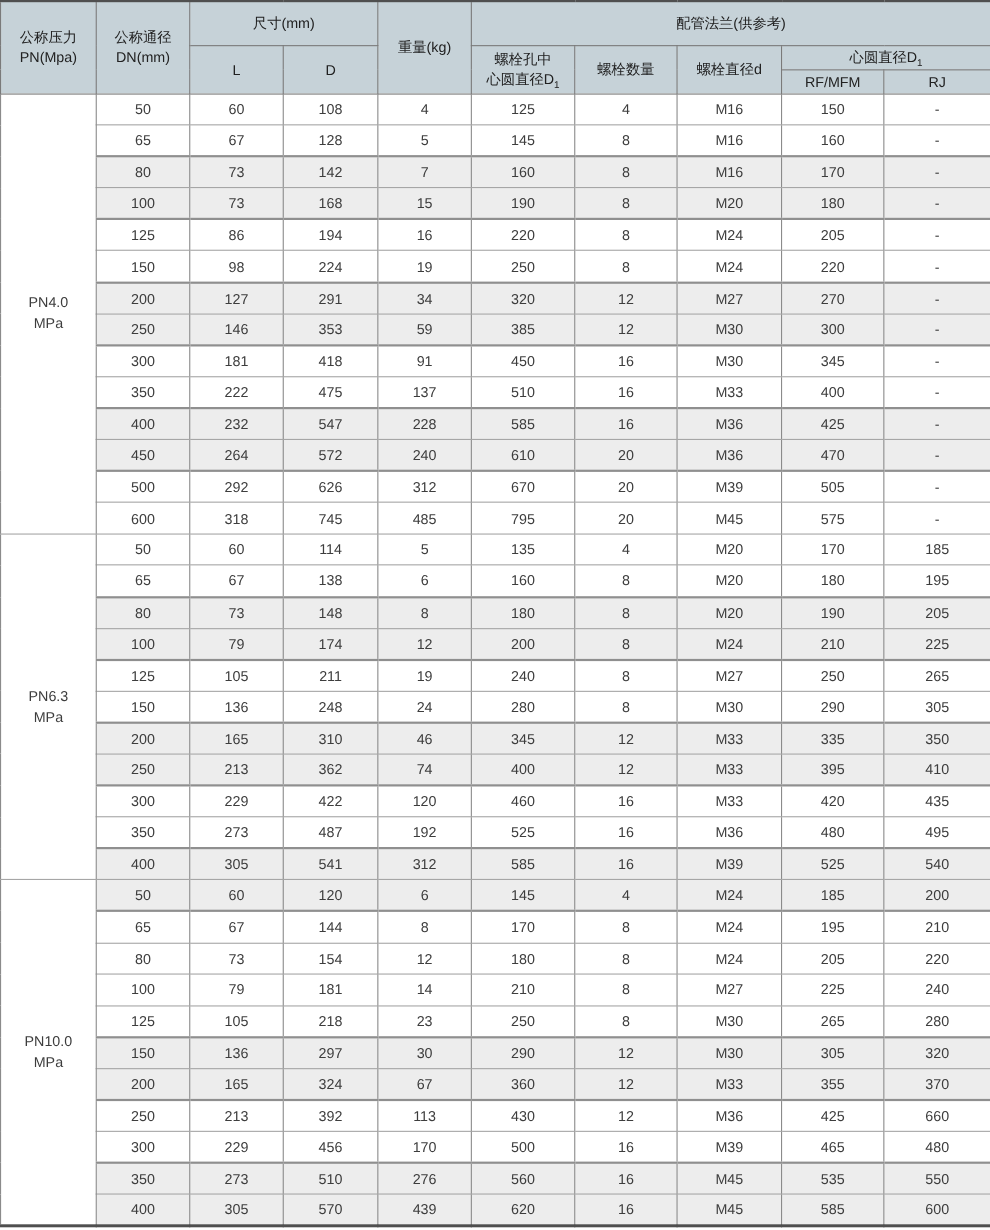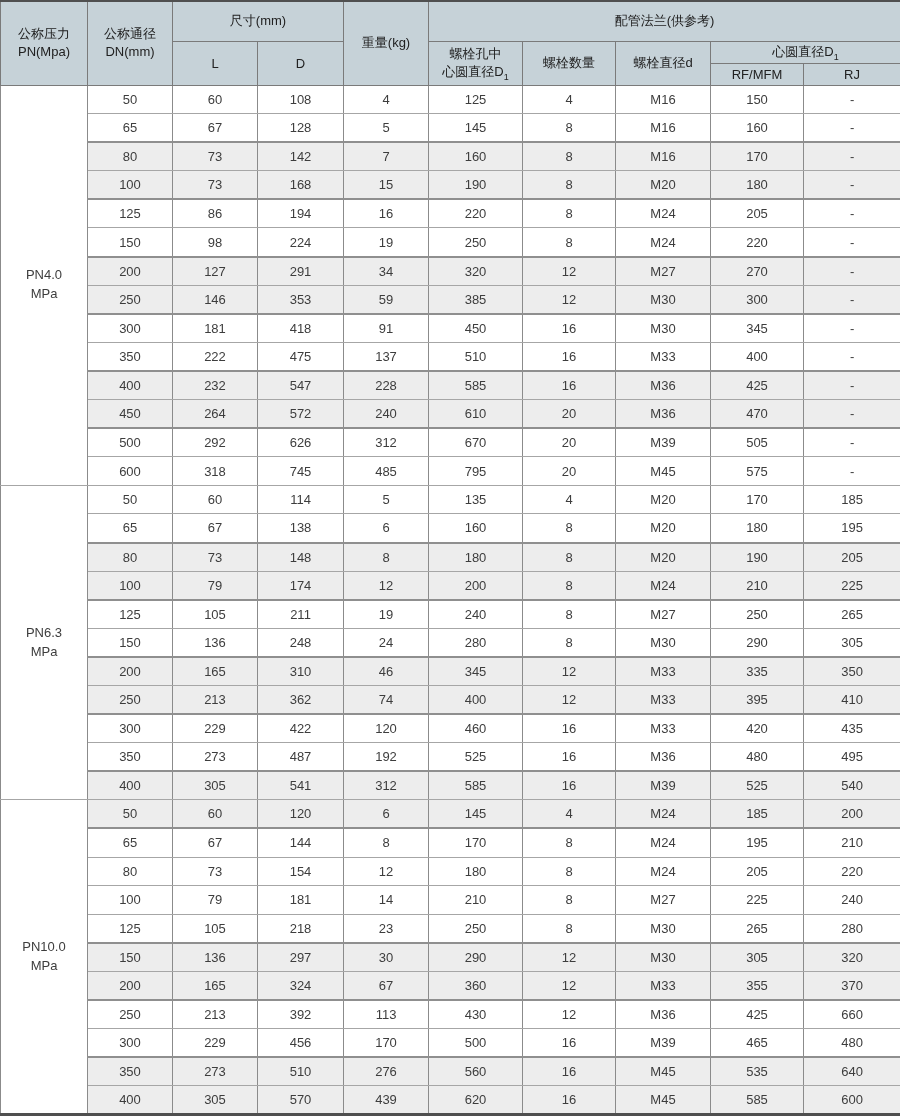--- a/index.html
+++ b/index.html
@@ -496,21 +496,21 @@
       </tr>
       <tr class="shaded pair-boundary">
         <td>350</td>
         <td>273</td>
         <td>510</td>
         <td>276</td>
         <td>560</td>
         <td>16</td>
         <td>M45</td>
         <td>535</td>
-        <td>640</td>
+        <td>550</td>
       </tr>
       <tr class="shaded">
         <td>400</td>
         <td>305</td>
         <td>570</td>
         <td>439</td>
         <td>620</td>
         <td>16</td>
         <td>M45</td>
         <td>585</td>

